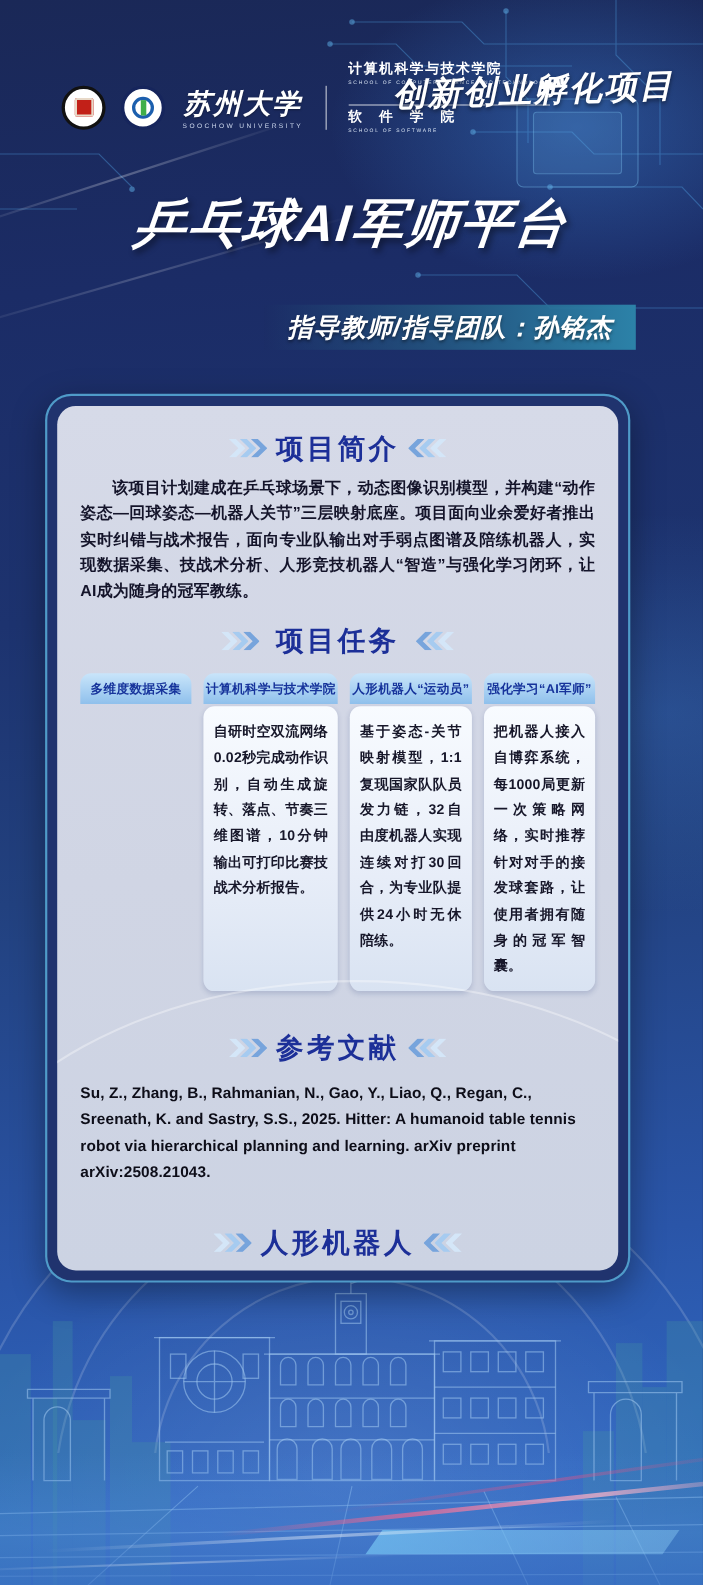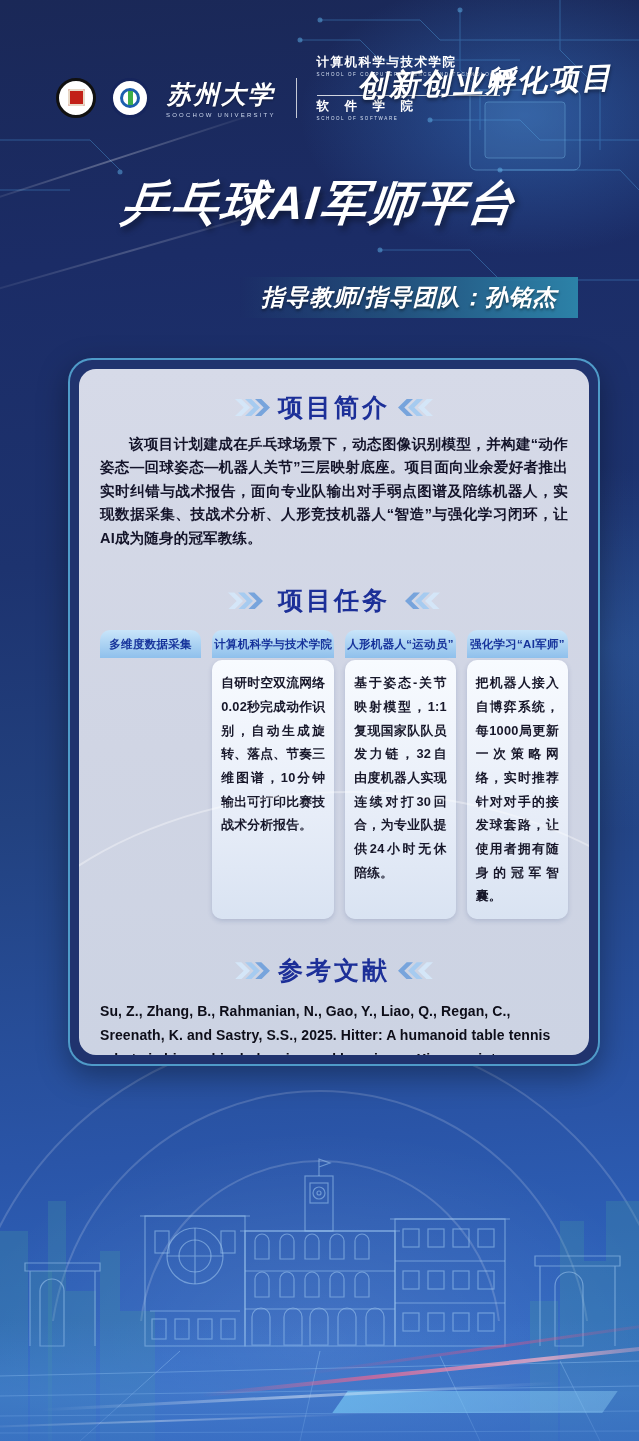--- a/index.html
+++ b/index.html
@@ -53,21 +53,21 @@
   .main-title{position:absolute;left:0;top:172px;width:100%;text-align:center;z-index:5;
     color:#fff;font-size:47px;font-weight:900;font-style:italic;letter-spacing:2px;
     transform:skewX(-6deg);text-shadow:3px 4px 6px rgba(0,0,0,.45);white-space:nowrap;}
   .instructor-banner{position:absolute;left:240px;top:277px;width:338px;height:41px;z-index:5;
     background:linear-gradient(90deg,rgba(26,42,95,.15) 0%,rgba(36,90,130,.75) 45%,#2c82a8 100%);
     display:flex;align-items:center;justify-content:center;}
   .instructor-banner span{color:#fff;font-size:23px;font-weight:800;font-style:italic;letter-spacing:1px;
     text-shadow:0 2px 3px rgba(0,0,0,.45);white-space:nowrap;}
 
   
-  .card-frame{position:absolute;left:68px;top:358px;width:532px;height:708px;z-index:4;
+  .card-frame{position:absolute;left:41px;top:358px;width:532px;height:808px;z-index:4;
     background:#20336e;border:2px solid rgba(100,200,240,.7);border-radius:24px;
     box-shadow:0 10px 30px rgba(0,0,0,.35);}
   .card-panel{position:absolute;inset:9px;border-radius:17px;overflow:hidden;
     background:linear-gradient(180deg,#d6dae8 0%,#d0d5e4 55%,#ccd3e3 100%);
     padding:14px 21px 0 21px;}
   .card-panel::after{content:"";position:absolute;left:-120px;bottom:-260px;width:780px;height:520px;border-radius:50%;
     border:2px solid rgba(255,255,255,.35);pointer-events:none;}
 
   .sec-heading{display:flex;align-items:center;justify-content:center;gap:5px;margin-top:8px;}
   .sec-heading .txt{color:#1c2f98;font-size:25px;font-weight:800;letter-spacing:3px;margin:0 8px;white-space:nowrap;}
@@ -80,21 +80,21 @@
   .chevgrp.left .chev:nth-child(2){background:#a6cbf0;}
   .chevgrp.left .chev:nth-child(3){background:#77a4dc;}
   .chevgrp.right .chev{margin-left:-5px;}
   .chevgrp.right .chev:nth-child(1){background:#77a4dc;}
   .chevgrp.right .chev:nth-child(2){background:#a6cbf0;}
   .chevgrp.right .chev:nth-child(3){background:#d4e6f8;}
 
   .intro-body{margin-top:9px;font-size:14.5px;font-weight:700;color:#14142a;line-height:1.62;
     text-align:justify;text-indent:2em;letter-spacing:.2px;}
 
-  .tasks-heading{margin-top:34px;gap:12px;}
+  .tasks-heading{margin-top:16px;gap:12px;}
   .task-grid{margin-top:13px;display:grid;grid-template-columns:repeat(4,1fr);gap:11px;}
   .task-col{display:flex;flex-direction:column;}
   .task-tab{background:linear-gradient(180deg,#c9e5fa 0%,#8fc0ec 100%);border-radius:10px 10px 0 0;
     padding:7px 2px 6px 2px;text-align:center;color:#16339b;font-size:11.5px;font-weight:800;letter-spacing:.3px;white-space:nowrap;}
   .task-body{flex:1;background:linear-gradient(180deg,#f8fbff 0%,#e7edf8 60%,#d9e3f2 100%);
     border-radius:10px;margin-top:2px;padding:11px 9px;min-height:192px;
     font-size:12.8px;font-weight:700;color:#17172a;line-height:1.85;text-align:justify;letter-spacing:.2px;
     box-shadow:0 2px 5px rgba(40,60,120,.18);}
 
   .refs-heading{margin-top:35px;}

